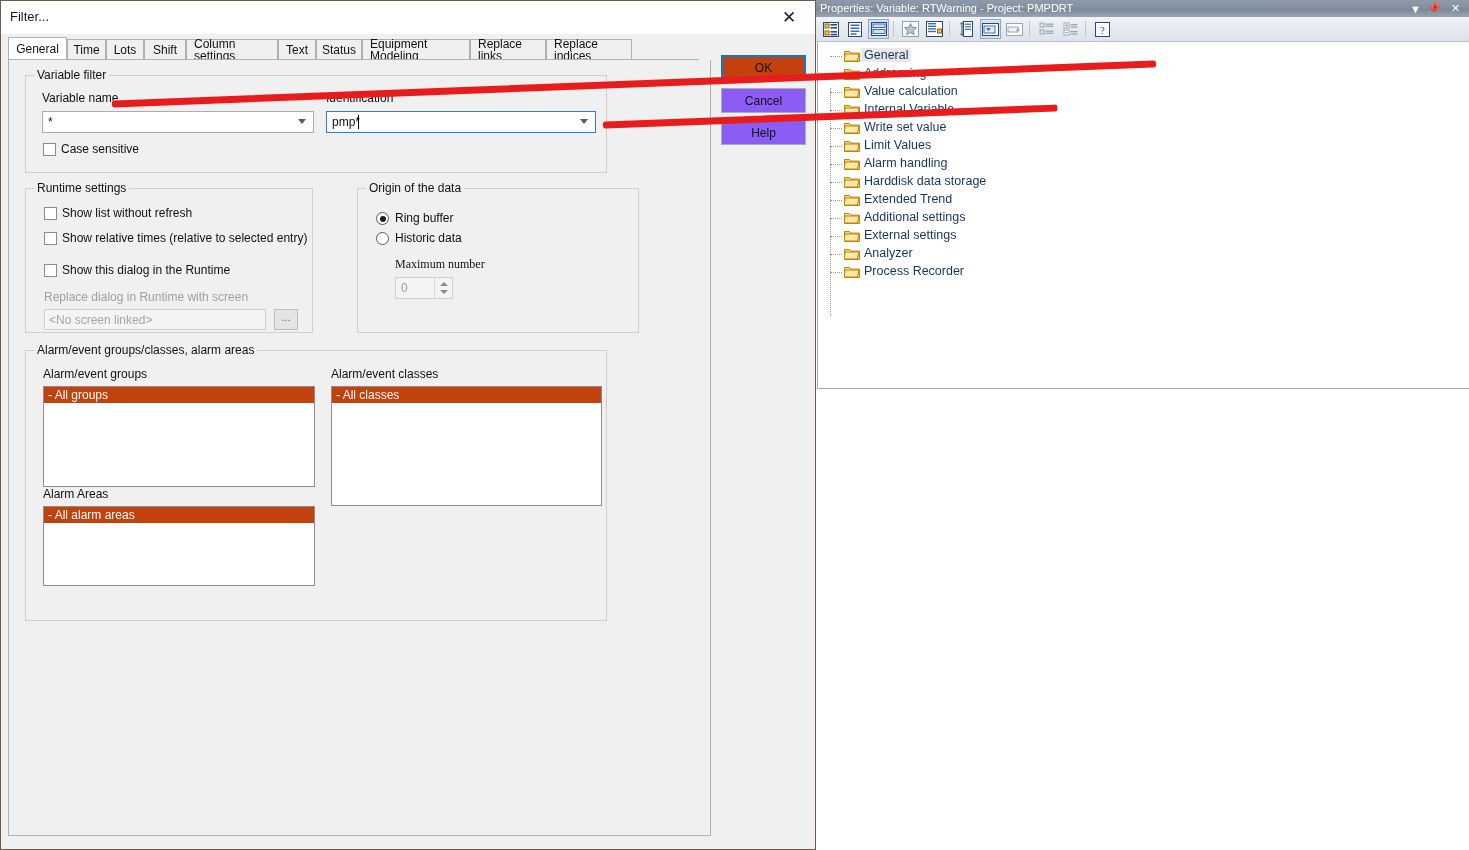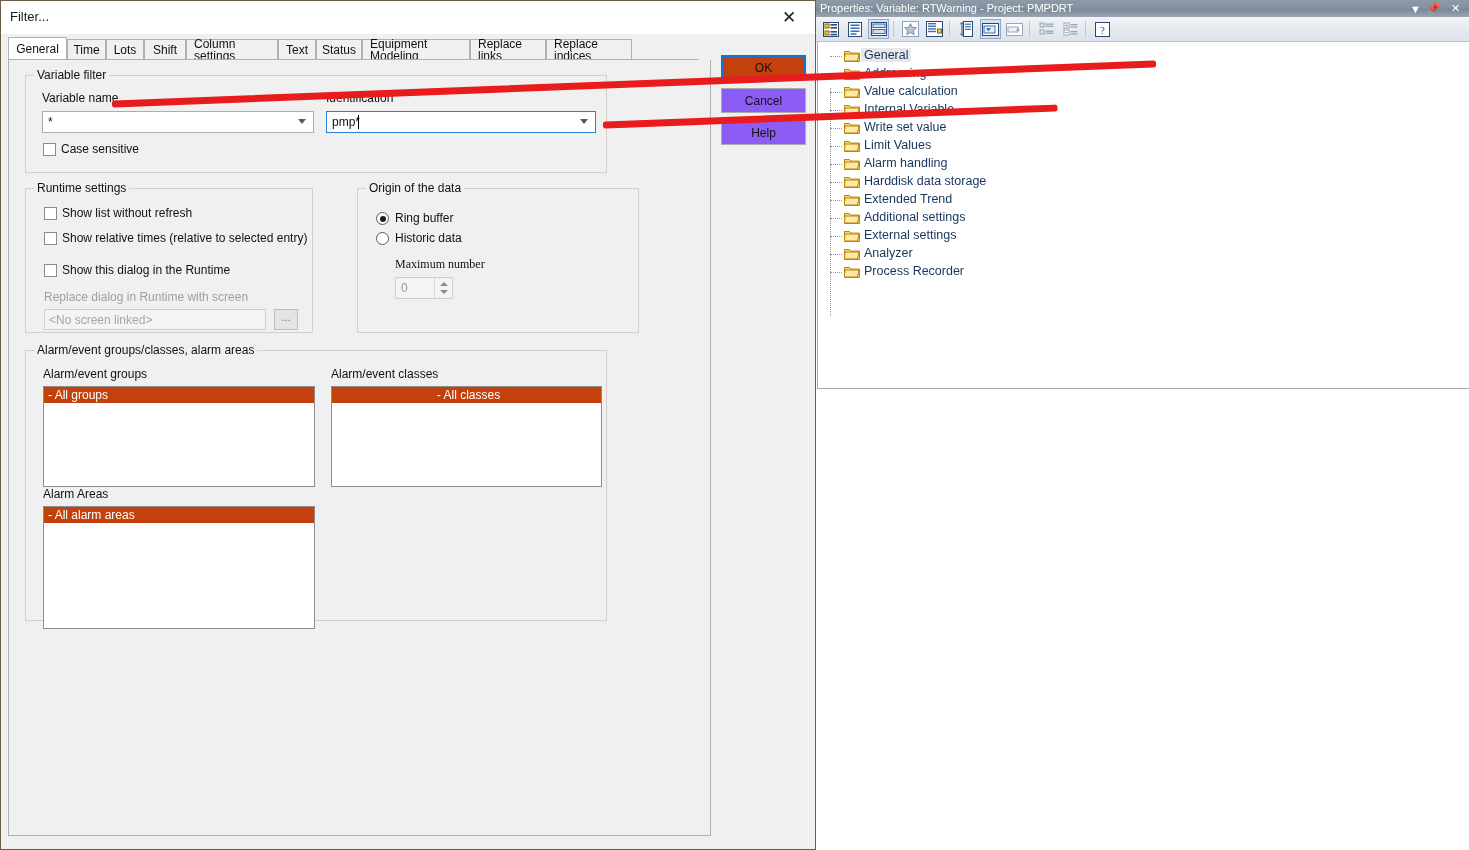--- a/index.html
+++ b/index.html
@@ -307,26 +307,26 @@
 
       <div class="groupbox" style="left:16px;top:290px;width:582px;height:271px;">
         <span class="group-title">Alarm/event groups/classes, alarm areas</span>
 
         <span class="lbl" style="left:17px;top:16px;">Alarm/event groups</span>
         <div class="listbox" style="left:17px;top:35px;width:272px;height:101px;">
           <div class="li sel">- All groups</div>
         </div>
 
         <span class="lbl" style="left:305px;top:16px;">Alarm/event classes</span>
-        <div class="listbox" style="left:305px;top:35px;width:271px;height:101px;text-align:center;">
+        <div class="listbox" style="left:305px;top:35px;width:271px;height:120px;">
           <div class="li sel">- All classes</div>
         </div>
 
         <span class="lbl" style="left:17px;top:136px;">Alarm Areas</span>
-        <div class="listbox" style="left:17px;top:155px;width:272px;height:123px;">
+        <div class="listbox" style="left:17px;top:155px;width:272px;height:80px;">
           <div class="li sel">- All alarm areas</div>
         </div>
       </div>
 
     </div>
 
     <div class="dlgbtn default" style="left:720px;top:54px;">
         <span>OK</span>
       </div>
     <div class="dlgbtn" style="left:720px;top:87px;">

